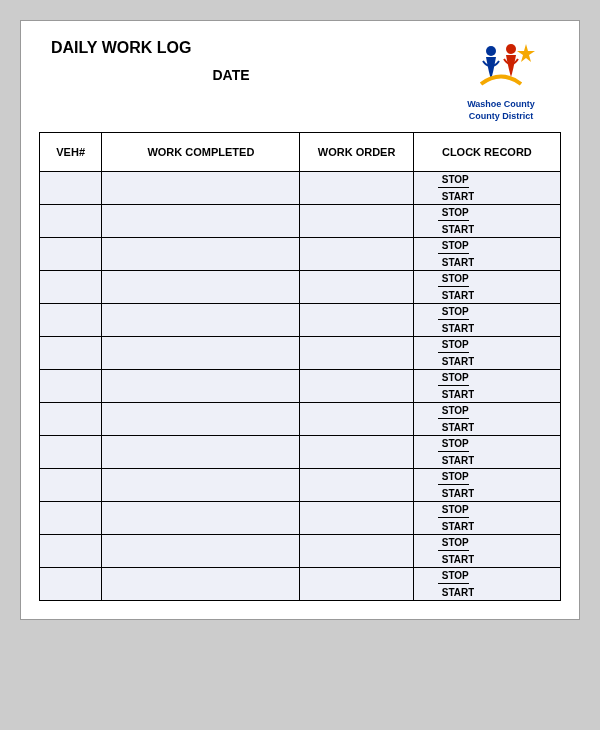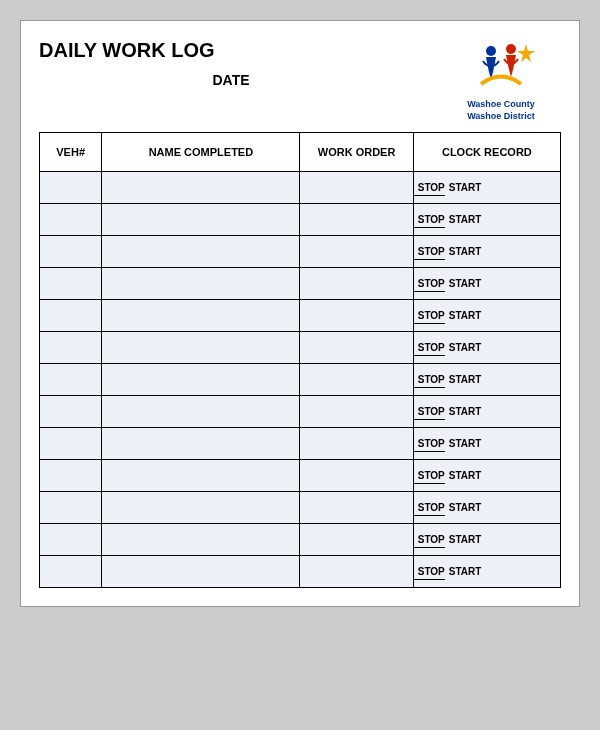--- a/index.html
+++ b/index.html
@@ -20,24 +20,25 @@
     .header-section {
       display: flex;
       justify-content: space-between;
       align-items: flex-start;
       margin-bottom: 10px;
     }
     .header-left {
       flex: 1;
     }
     .title {
-      font-size: 20px;
+      font-size: 16px;
       font-weight: bold;
       color: #000;
       margin-bottom: 10px;
+      margin-left: 12px;
     }
     .field-row {
       display: flex;
       align-items: center;
       margin-bottom: 8px;
       flex-direction: column;
     }
     .field-label {
       font-size: 14px;
       font-weight: bold;
@@ -91,22 +92,23 @@
       padding: 0;
       background: #eef0f8;
     }
     .col-veh { width: 55px; }
     .col-work { width: 175px; }
     .col-order { width: 100px; margin-top: 40px; }
     .col-clock { width: 130px; }
 
     .clock-cell {
       display: flex;
-      flex-direction: row;
+      flex-direction: column;
       padding: 0;
+      margin-left: 24px;
     }
     .clock-row {
       display: flex;
       align-items: center;
       height: 16px;
       border-bottom: 1px solid #000;
       padding-left: 4px;
     }
     .clock-row:last-child {
       border-bottom: none;
@@ -150,30 +152,30 @@
         <path d="M22 22 Q26 28 30 26 Q34 28 38 22" stroke="#003399" stroke-width="2" fill="none"></path>
 
         <ellipse cx="50" cy="10" rx="5" ry="5" fill="#cc2200"></ellipse>
         <path d="M45 16 Q48 32 50 38 Q52 32 55 16 Z" fill="#cc2200"></path>
         <path d="M43 20 Q47 26 50 24 Q53 26 57 20" stroke="#cc2200" stroke-width="2" fill="none"></path>
 
         <path d="M20 45 Q40 30 60 45" stroke="#f5a800" stroke-width="4" fill="none"></path>
       </svg>
       <div class="logo-text">
         <span>Washoe County</span><br>
-        <span>Washoe District</span>
+        <span>County District</span>
       </div>
     </div>
   </div>
 
   <table class="work-table">
     <thead>
       <tr>
         <th class="col-veh">VEH#</th>
-        <th class="col-work">NAME COMPLETED</th>
+        <th class="col-work">WORK COMPLETED</th>
         <th class="col-order">WORK ORDER</th>
         <th class="col-clock">CLOCK RECORD</th>
       </tr>
     </thead>
     <tbody id="table-body">
     <tr class="main-row">
           <td class="col-veh"></td>
           <td class="col-work"></td>
           <td class="col-order"></td>
           <td class="col-clock">

